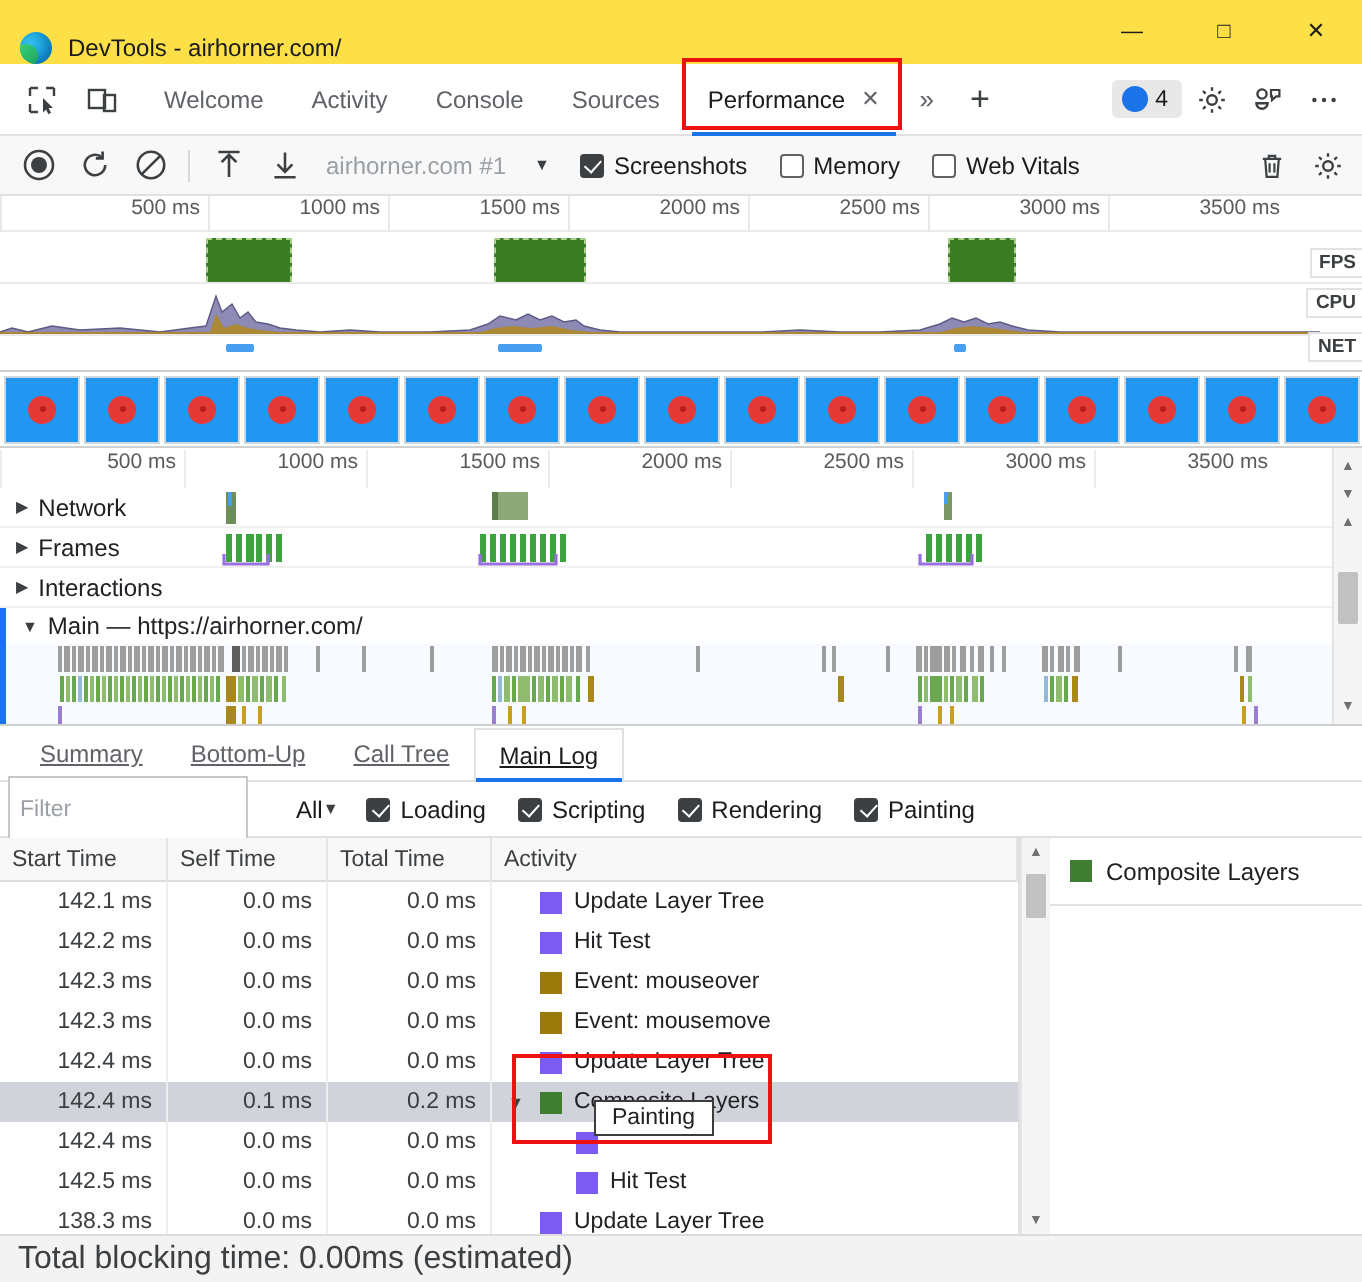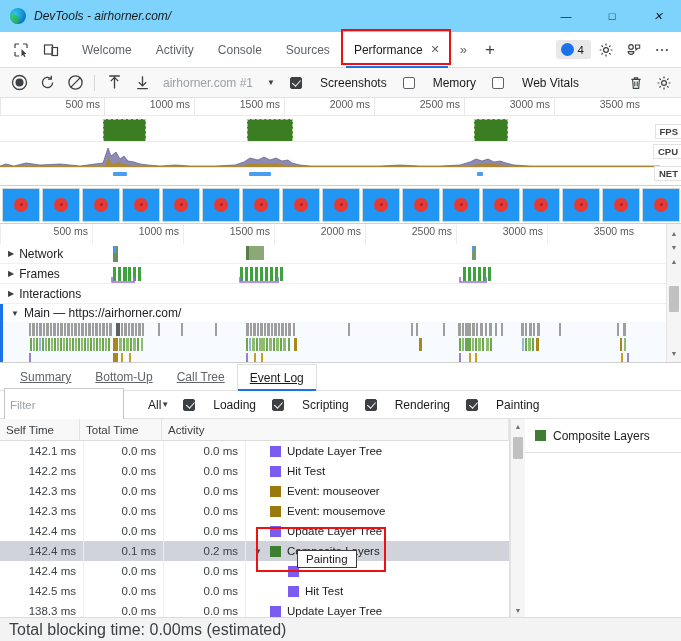--- a/index.html
+++ b/index.html
@@ -6,21 +6,21 @@
   html,body { width:681px; height:641px; overflow:hidden; }
   body {
     font-family: "Liberation Sans", sans-serif;
     font-size: 12px;
     color: #202124;
     background: #ffffff;
   }
   #app { position:relative; width:681px; height:641px; background:#f3f3f3; display:flex; flex-direction:column; }
 
   
-  .titlebar { height:32px; background:#7dd3fc; display:flex; align-items:center; flex:none;font-style:italic; }
+  .titlebar { height:32px; background:#fde047; display:flex; align-items:flex-end; flex:none; }
   .title-left { display:flex; align-items:center; padding-left:10px; gap:8px; }
   .edge-logo { width:16px; height:16px; border-radius:50%;
     background: radial-gradient(circle at 30% 35%, #35c1f1 0%, #1da2d8 40%, #0c7cc0 70%, #0b6bb3 100%);
     position:relative; overflow:hidden; }
   .edge-logo::after { content:""; position:absolute; left:-3px; top:6px; width:12px; height:12px;
     border-radius:50%; background: linear-gradient(135deg,#3dd97a,#1a9e5e); }
   .title-text { font-size:12px; color:#1b1b1b; white-space:nowrap; }
   .win-controls { margin-left:auto; display:flex; height:32px; }
   .win-btn { width:46px; height:32px; display:flex; align-items:center; justify-content:center; }
   .win-glyph { font-size:11px; color:#1b1b1b; line-height:1; }
@@ -50,21 +50,21 @@
   .anno-perf { position:absolute; left:341px; top:29px; width:110px; height:36px;
      border:2.5px solid #ee1111; pointer-events:none; z-index:30; }
 
   
   .ctrlbar { height:30px; background:#f8f8f8; border-bottom:1px solid #e0e0e0;
      display:flex; align-items:center; flex:none; padding-left:6px; gap:2px; }
   .ctrl-ic { width:26px; height:24px; display:flex; align-items:center; justify-content:center; border-radius:3px; }
   .sep-v { width:1px; height:16px; background:#d8d8d8; margin:0 4px; }
   .target-name { font-size:12px; color:#9aa0a6; padding:0 6px; white-space:nowrap; }
   .dd-arrow { font-size:8px; color:#3c4043; padding:0 6px; }
-  .chk-wrap { display:flex; align-items:center; gap:18px; padding:0 7px; white-space:nowrap; }
+  .chk-wrap { display:flex; align-items:center; gap:5px; padding:0 7px; white-space:nowrap; }
   .chk { width:12px; height:12px; border:1px solid #5f6368; border-radius:2px; background:#fff; position:relative; flex:none;}
   .chk.on { background:#3c4043; border-color:#3c4043; }
   .chk.on::after { content:""; position:absolute; left:3.5px; top:0.6px; width:3.5px; height:7px;
      border:solid #fff; border-width:0 1.6px 1.6px 0; transform:rotate(42deg); }
   .chk-lbl { font-size:12px; color:#1b1b1b; }
   .ctrl-right { margin-left:auto; display:flex; align-items:center; gap:2px; padding-right:4px; }
 
   
   .overview { position:relative; background:#fff; flex:none; height:88px; border-bottom:1px solid #d0d0d0; }
   .ov-ruler { position:relative; height:18px; border-bottom:1px solid #eaeaea; }
@@ -648,21 +648,21 @@
     <div class="btab">
       <span>Summary</span>
       </div>
     <div class="btab">
       <span>Bottom-Up</span>
       </div>
     <div class="btab">
       <span>Call Tree</span>
       </div>
     <div class="btab active">
-      <span>Event Log</span>
+      <span>Main Log</span>
       </div>
   </div>
 
   <div class="filterbar">
     <div class="filter-input">
       <span>Filter</span>
     </div>
     <div class="sel-all">
       <span>All</span>
       <span class="sel-arrow">▼</span>
@@ -681,20 +681,21 @@
     </div>
     <div class="chk-wrap">
       <span class="chk on"></span>
       <span class="chk-lbl">Painting</span>
     </div>
   </div>
 
   <div class="tablewrap">
     <div class="tbl-col">
       <div class="thead">
+        <div class="th c1">Start Time</div>
         <div class="th c2">Self Time</div>
         <div class="th c3">Total Time</div>
         <div class="th c4">Activity</div>
       </div>
       <div class="tbody" id="tbody">
           <div class="trow">
             <div class="td c1">142.1 ms</div>
             <div class="td c2">0.0 ms</div>
             <div class="td c3">0.0 ms</div>
             <div class="td c4">

